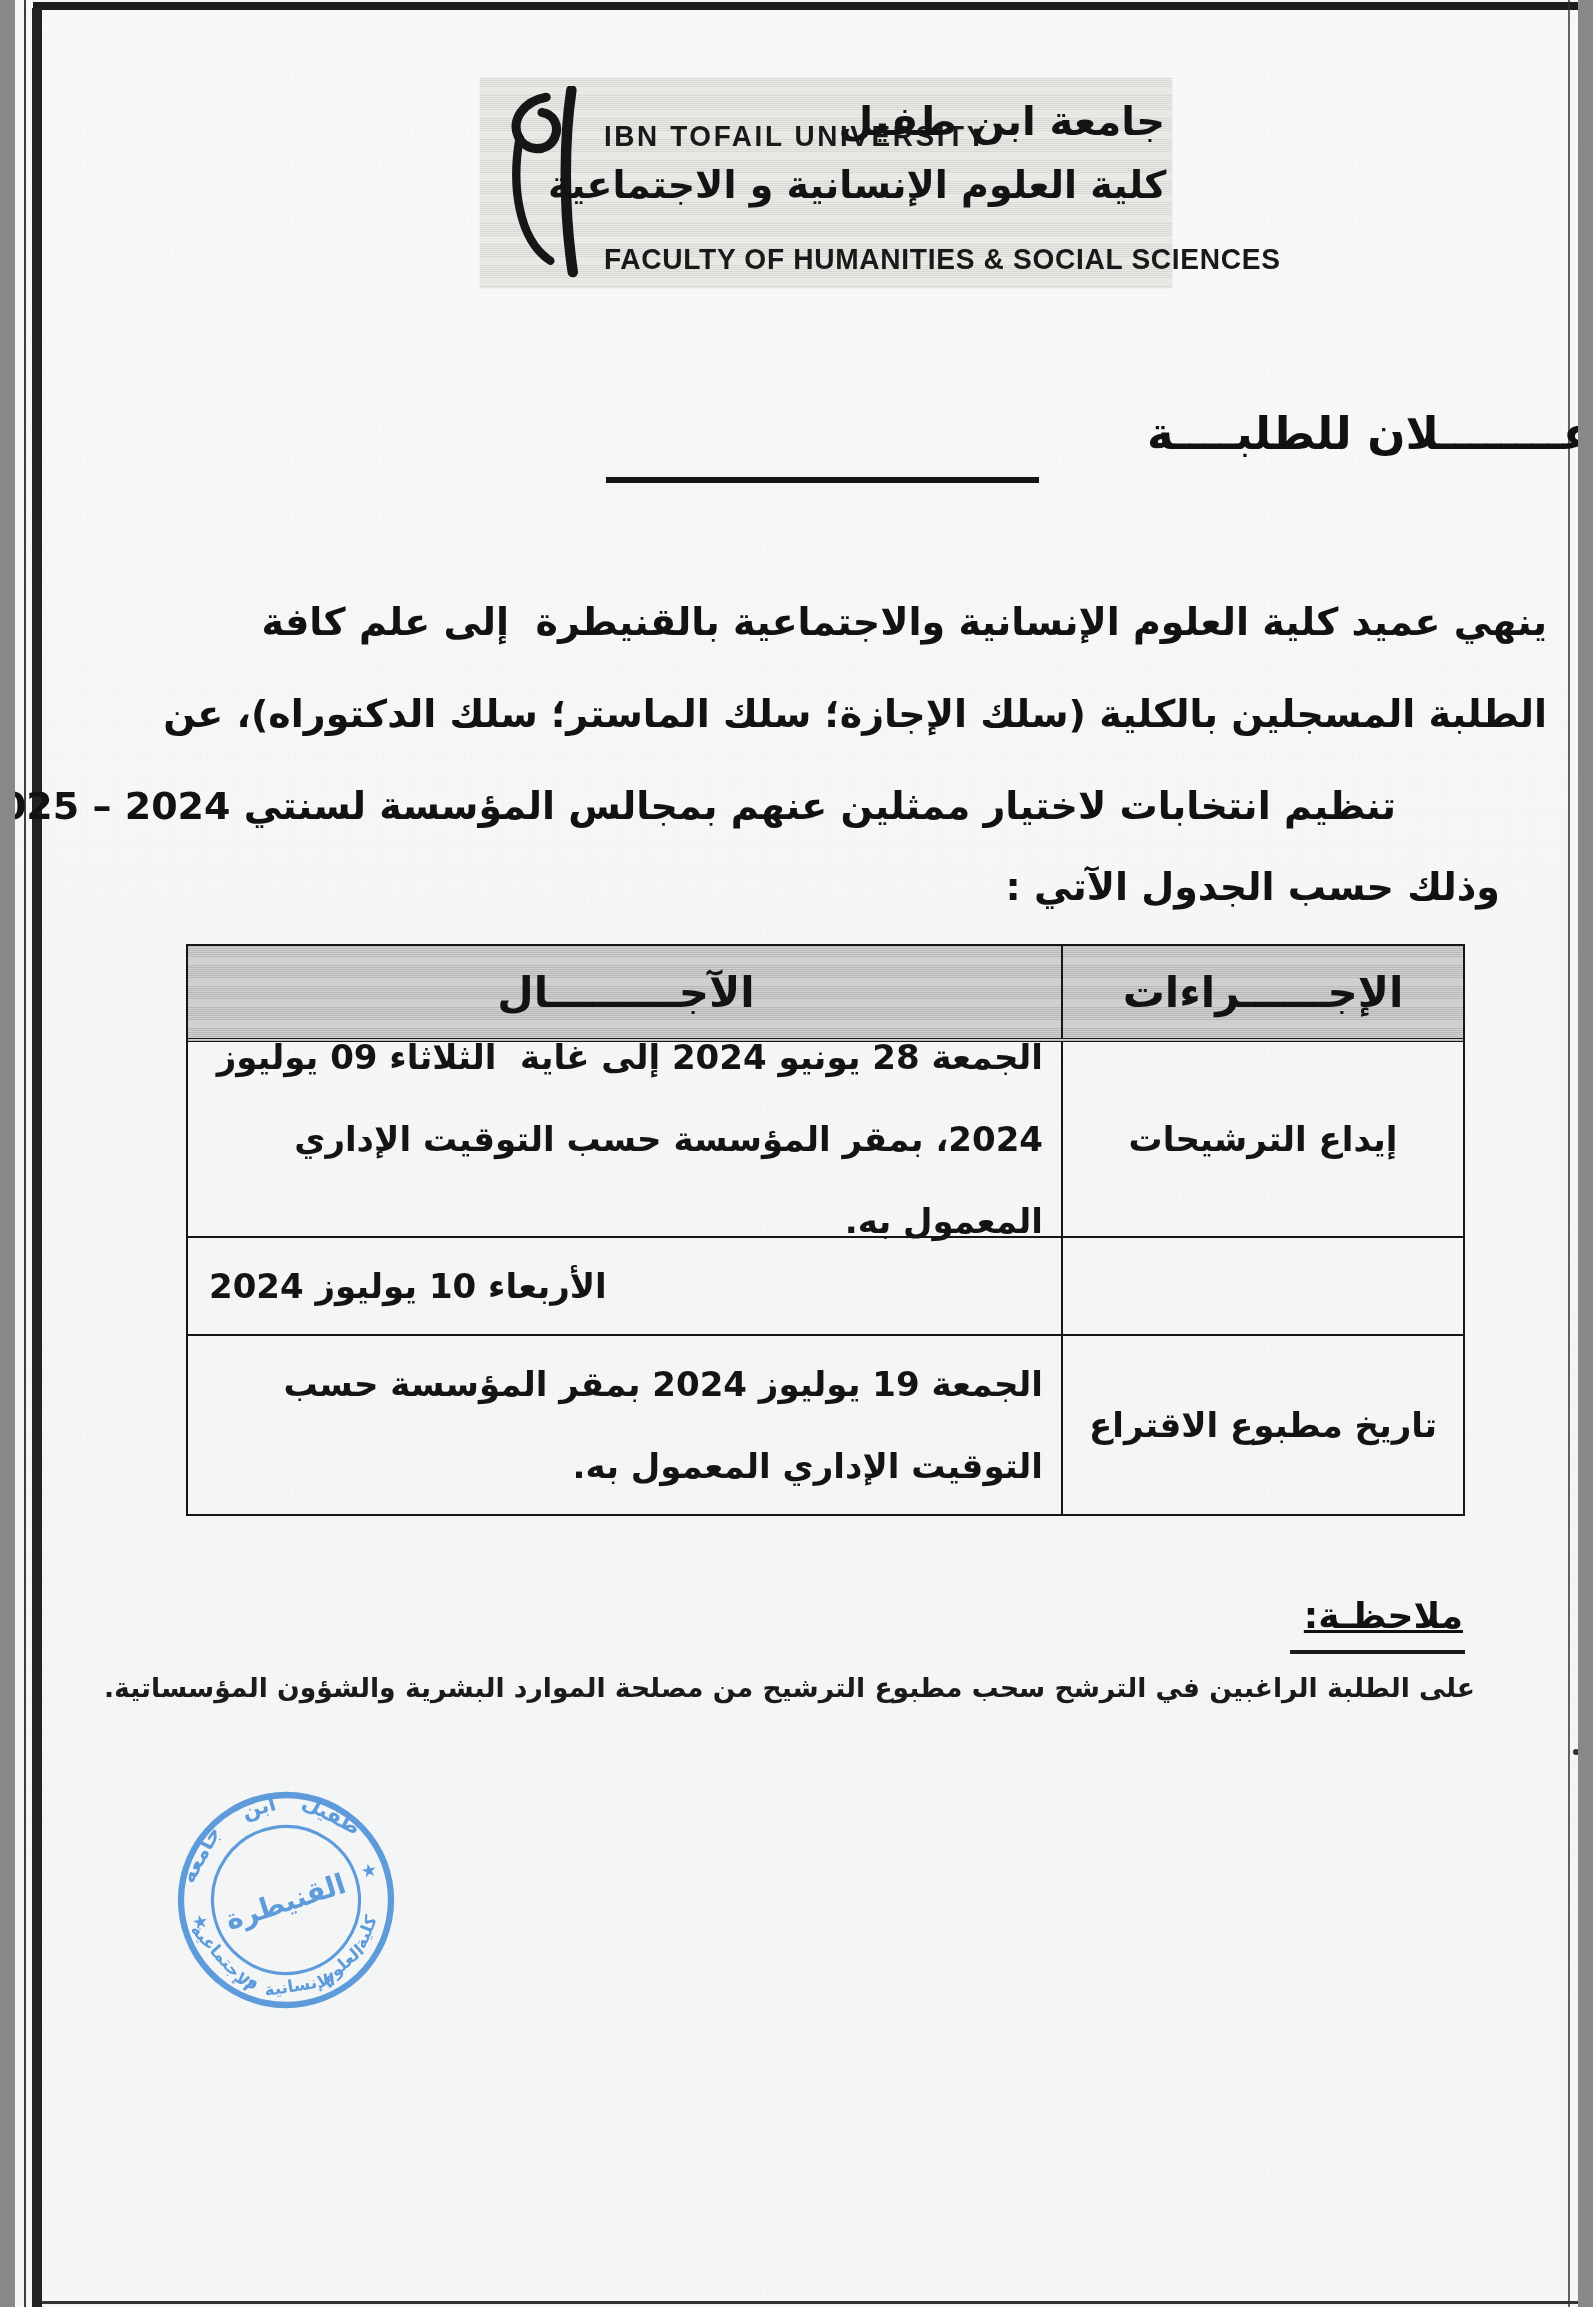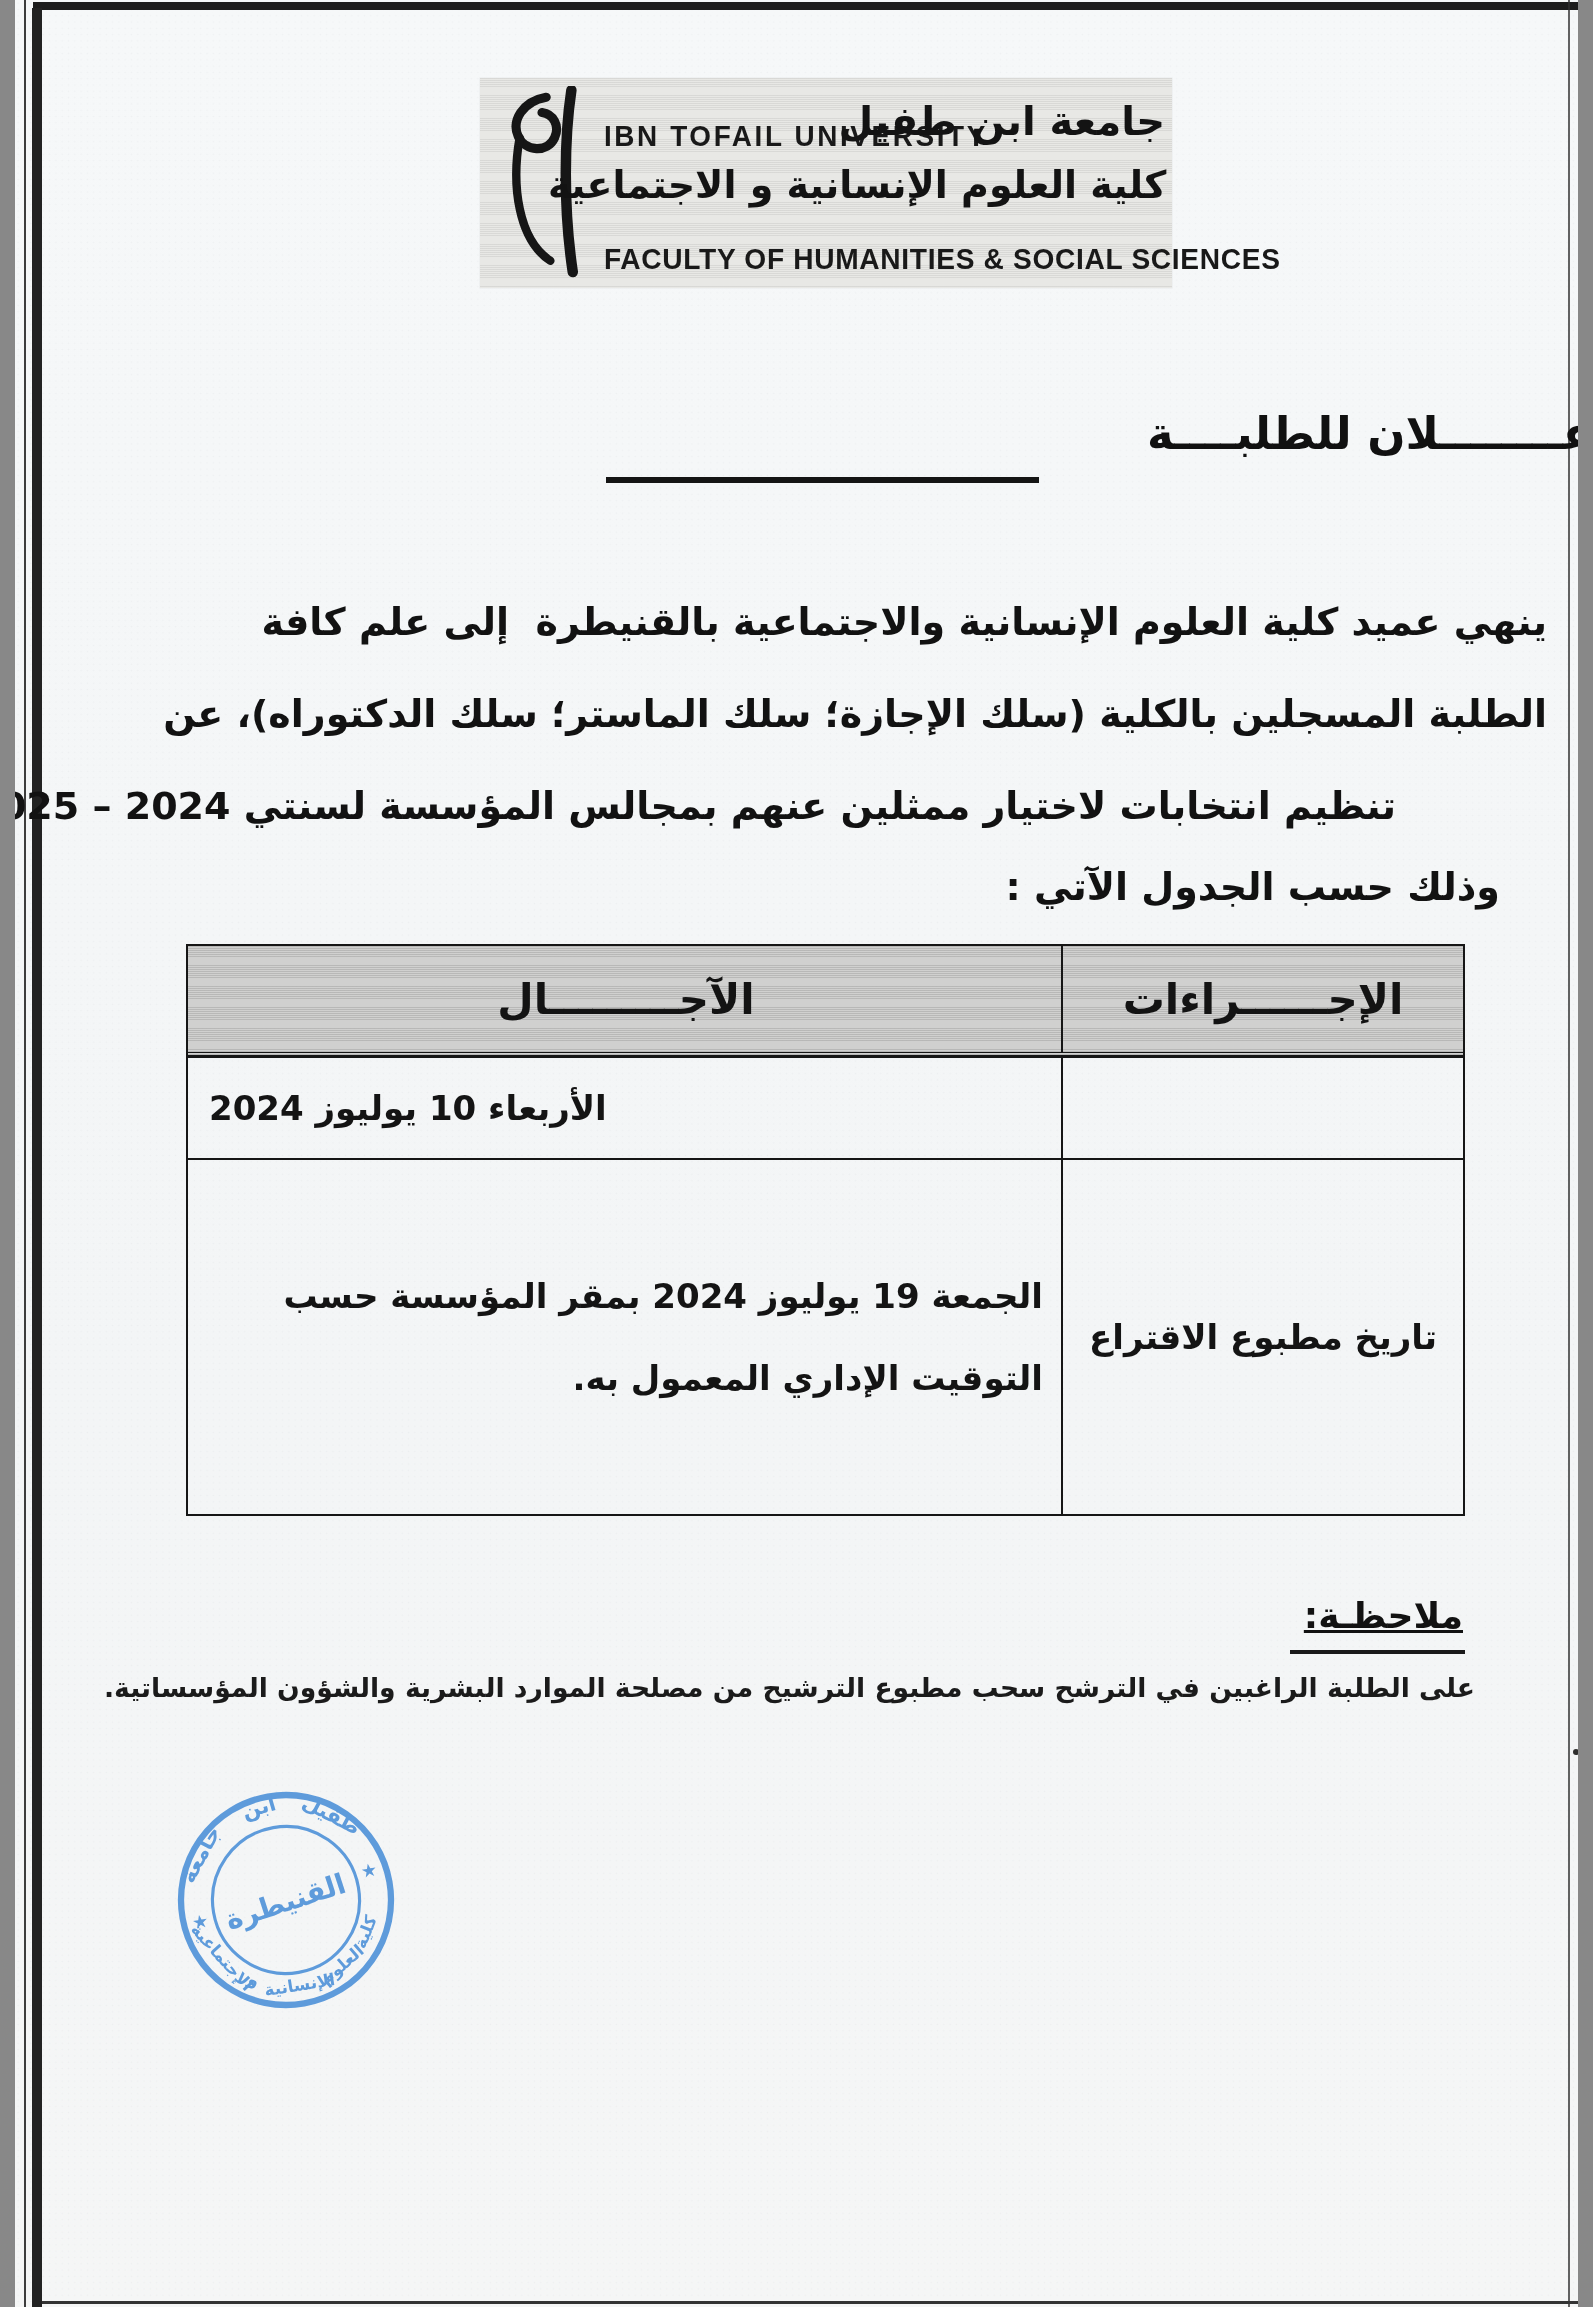--- a/index.html
+++ b/index.html
@@ -152,20 +152,28 @@
 
   <div class="tbl">
     <div class="trow head">
       <div class="tc-left">
         <div class="th-text">الآجـــــــــال</div>
       </div>
       <div class="tc-right">
         <div class="th-text">الإجــــــراءات</div>
       </div>
     </div>
+    <div class="trow r1">
+      <div class="tc-left">
+        <div class="cell-text">الجمعة 28 يونيو 2024 إلى غاية &nbsp;الثلاثاء 09 يوليوز 2024، بمقر المؤسسة حسب التوقيت الإداري المعمول به.</div>
+      </div>
+      <div class="tc-right">
+        <div class="proc-text">إيداع الترشيحات</div>
+      </div>
+    </div>
     <div class="trow r2">
       <div class="tc-left">
         <div class="cell-text">الأربعاء 10 يوليوز 2024</div>
       </div>
     </div>
     <div class="trow r3">
       <div class="tc-left">
         <div class="cell-text">الجمعة 19 يوليوز 2024 بمقر المؤسسة حسب التوقيت الإداري المعمول به.</div>
       </div>
       <div class="tc-right">

